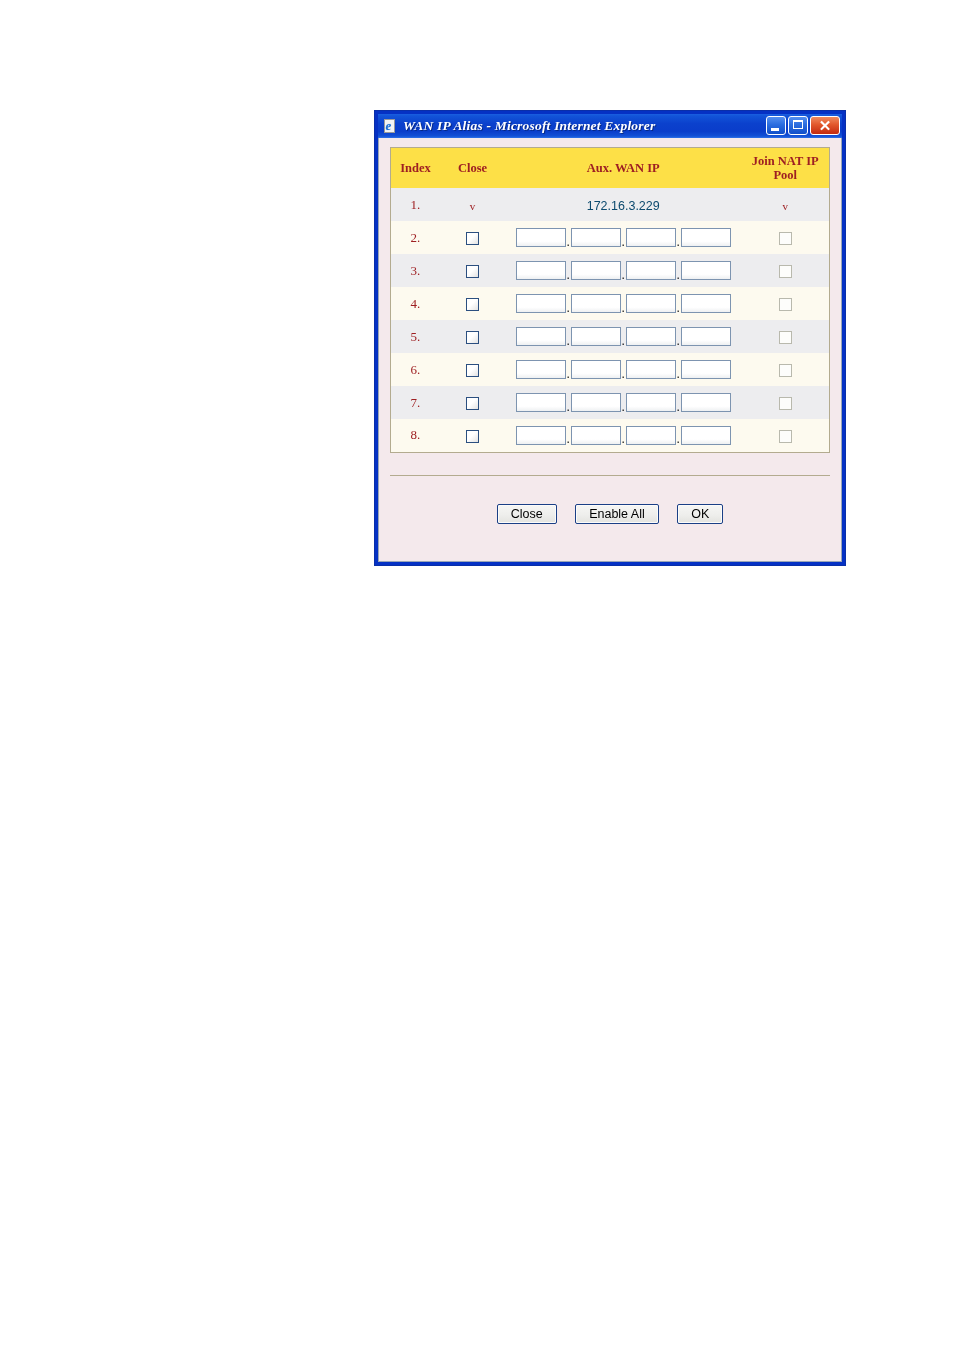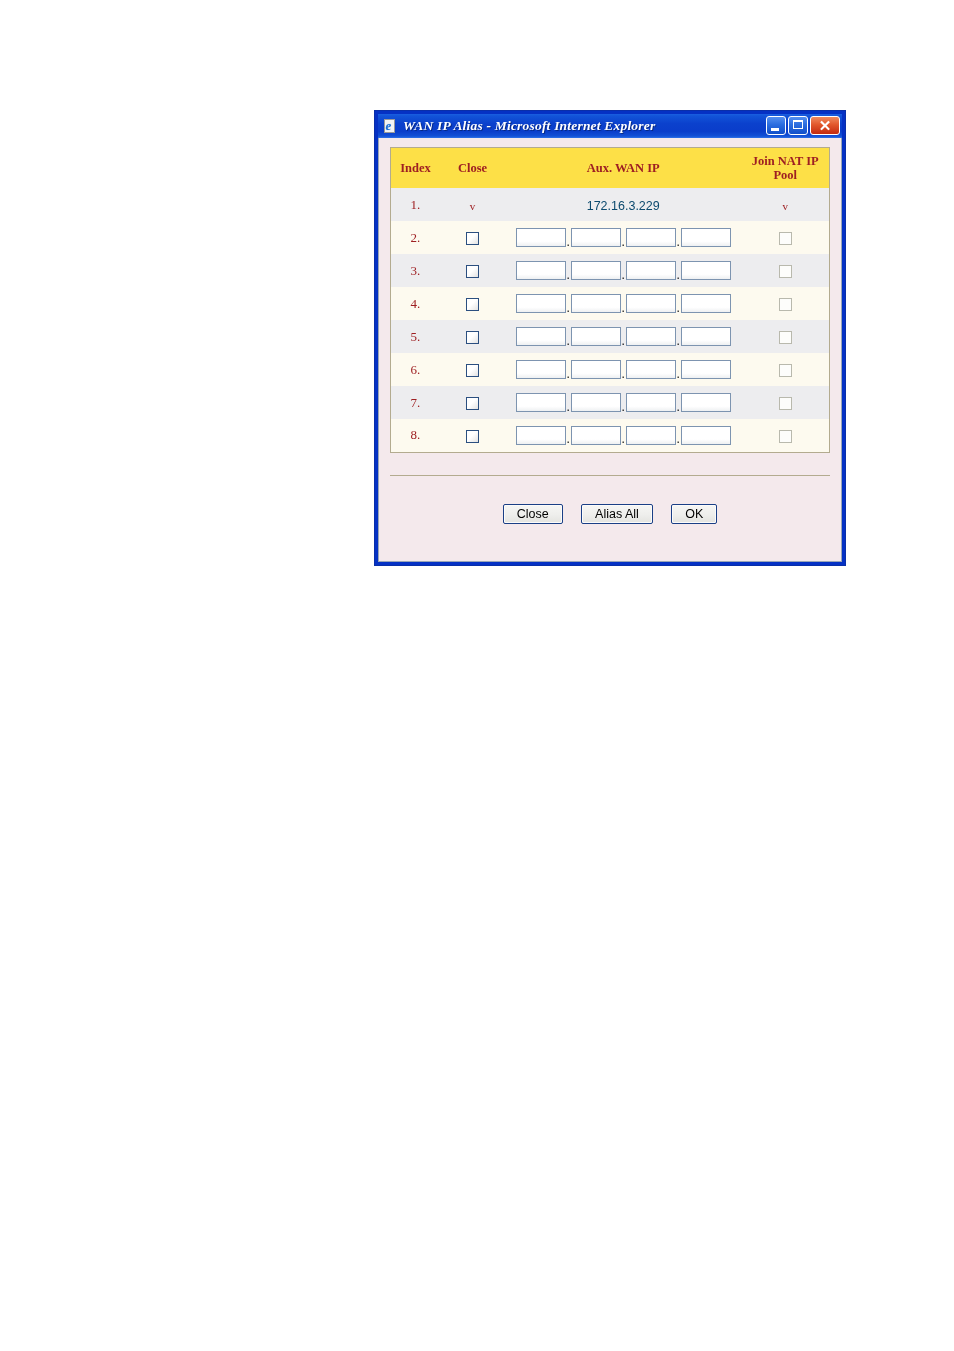--- a/index.html
+++ b/index.html
@@ -342,18 +342,18 @@
             <td class="idx">8.</td>
             <td class="enable"><span class="cb"></span></td>
             <td class="ipcell"><input type="text" class="oct" value="" style=""><span class="dot">.</span><input type="text" class="oct" value="" style=""><span class="dot">.</span><input type="text" class="oct" value="" style=""><span class="dot">.</span><input type="text" class="oct" value="" style=""></td>
             <td class="pool"><span class="cb disabled"></span></td>
           </tr>
         </tbody>
     </table>
 
     <div class="footer">
       <button class="btn">Close</button>
-      <button class="btn">Alias All</button>
+      <button class="btn">Enable All</button>
       <button class="btn">OK</button>
     </div>
 
   </div>
 </div>
 
 </body></html>

